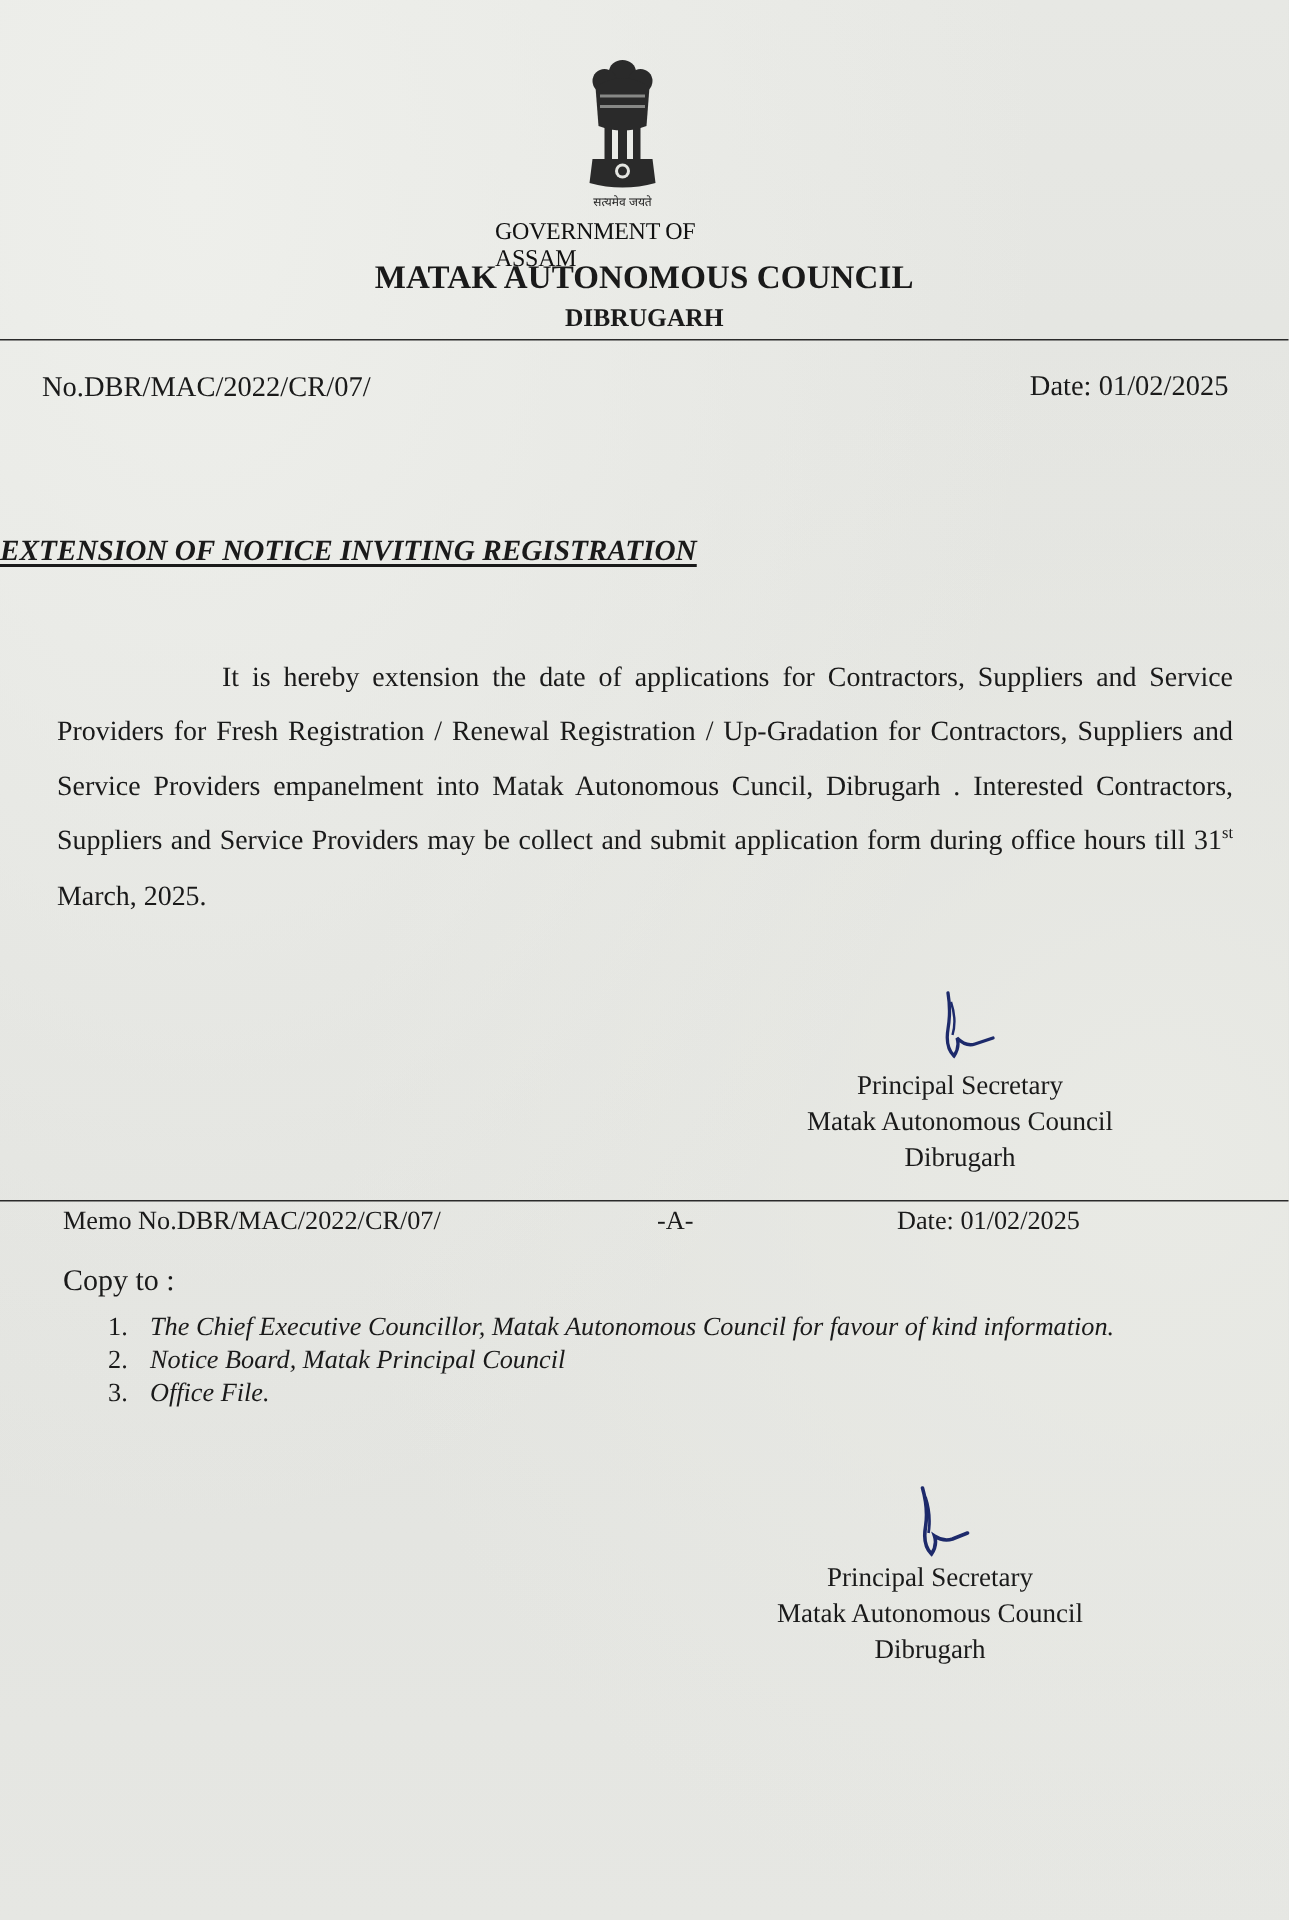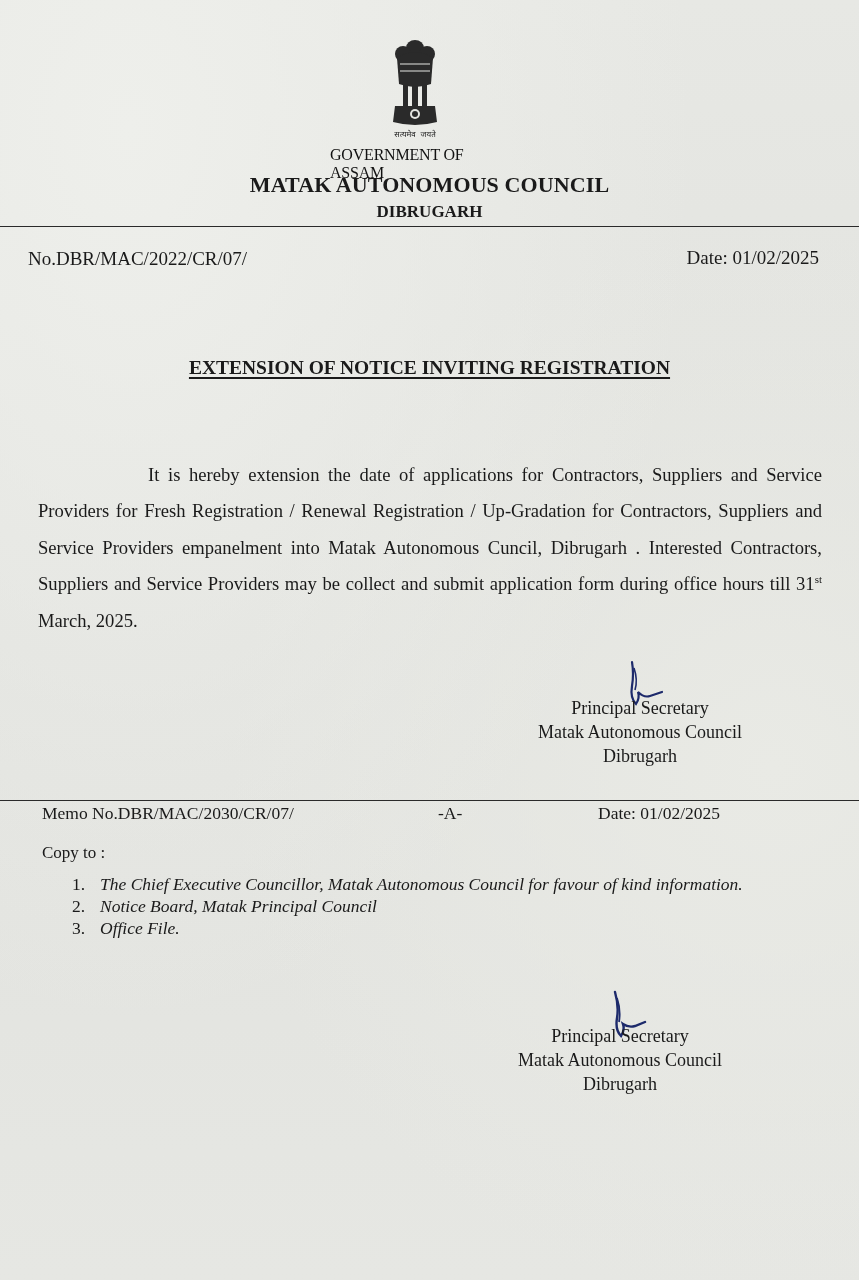--- a/index.html
+++ b/index.html
@@ -9,44 +9,44 @@
     background-image:
       radial-gradient(ellipse at 15% 10%, #eeefeb 0%, rgba(238,239,235,0) 55%),
       radial-gradient(ellipse at 90% 60%, #e9eae5 0%, rgba(233,234,229,0) 50%),
       linear-gradient(180deg, #e7e8e4 0%, #e1e2de 50%, #e6e7e3 100%);
     font-family: "Liberation Serif", "DejaVu Serif", serif;
     color: #1a1a1a;
     position: relative;
   }
   .abs { position: absolute; }
   .emblem { left: 385px; top: 36px; width: 60px; height: 100px; }
-  .motto { left: 360px; top: 128px; width: 110px; text-align: center; font-family: Liberation Mono, monospace; font-size: 8px; color: #222; }
+  .motto { left: 360px; top: 128px; width: 110px; text-align: center; font-family: Liberation Sans, sans-serif; font-size: 8px; color: #222; }
   .gov { left: 330px; top: 146px; width: 170px; text-align: left; font-family: Liberation Serif, serif; font-size: 16px; color: #111; letter-spacing: -0.2px; }
   .org { left: 0; width: 859px; top: 172px; text-align: center; font-weight: bold; font-size: 22px; letter-spacing: 0.1px; }
   .city { left: 0; width: 859px; top: 202px; text-align: center; font-weight: bold; font-size: 17px; }
   .rule-top { left: 0; top: 226px; width: 859px; height: 0; border-top: 1.5px solid #2a2a2a; }
   .refno { left: 28px; top: 248px; font-size: 19px; font-family: Liberation Serif, serif; }
   .refdate { right: 40px; top: 247px; font-size: 19px; }
-  .subject { left: 0; width: 859px; top: 357px; text-align: center; font-weight: bold; font-size: 19.5px; }
+  .subject { left: 0; width: 859px; top: 357px; text-align: left; font-weight: bold; font-size: 19.5px; font-style: italic; }
   .subject span { text-decoration: underline; text-decoration-thickness: 2px; text-underline-offset: 3px; }
-  .body-text { left: 38px; top: 434px; width: 784px; font-size: 18.6px; line-height: 36.4px; text-align: justify; margin-top: 23px; }
+  .body-text { left: 38px; top: 434px; width: 784px; font-size: 18.6px; line-height: 36.4px; text-align: justify; }
   .body-text .indent { display: inline-block; width: 110px; }
   sup { font-size: 11px; line-height: 0; }
-  .sig { text-align: center; font-size: 18px; line-height: 24px; }
+  .sig { text-align: center; font-size: 18px; line-height: 24px; margin-top: 15px; }
   .sig1 { left: 520px; top: 696px; width: 240px; }
   .sig2 { left: 500px; top: 1024px; width: 240px; }
   .signature { width: 50px; height: 60px; }
   .sigmark1 { left: 620px; top: 658px; }
   .sigmark2 { left: 605px; top: 988px; }
   .rule-memo { left: 0; top: 800px; width: 859px; height: 0; border-top: 1.5px solid #2a2a2a; }
   .memo { top: 803px; font-size: 17.5px; }
   .memo-no { left: 42px; }
   .memo-a { left: 438px; }
   .memo-date { left: 598px; }
-  .copyto { left: 42px; top: 843px; font-size: 17px; }
+  .copyto { left: 42px; top: 843px; font-size: 20px; }
   .copylist { left: 72px; top: 873px; width: 742px; font-size: 17.5px; line-height: 22px; }
   .copylist .item { display: flex; text-align: justify; }
   .copylist .num { width: 28px; flex: none; }
   .copylist .txt { flex: 1; font-style: italic; }
 </style>
 </head>
 <body>
 
 <div class="abs emblem">
   <svg width="60" height="96" viewBox="0 0 60 96">
@@ -89,21 +89,21 @@
     <path d="M14 10 Q18 22 15 32" fill="none" stroke="#1d2a6b" stroke-width="1.6"></path>
   </svg>
 </div>
 <div class="abs sig sig1">
   <div>Principal Secretary</div>
   <div>Matak Autonomous Council</div>
   <div>Dibrugarh</div>
 </div>
 
 <div class="abs rule-memo"></div>
-<div class="abs memo memo-no">Memo No.DBR/MAC/2030/CR/07/</div>
+<div class="abs memo memo-no">Memo No.DBR/MAC/2022/CR/07/</div>
 <div class="abs memo memo-a">-A-</div>
 <div class="abs memo memo-date">Date: 01/02/2025</div>
 <div class="abs copyto">Copy to :</div>
 
 <div class="abs copylist">
   <div class="item">
     <span class="num">1.</span>
     <span class="txt">The Chief Executive Councillor, Matak Autonomous Council for favour of kind information.</span>
   </div>
   <div class="item">

